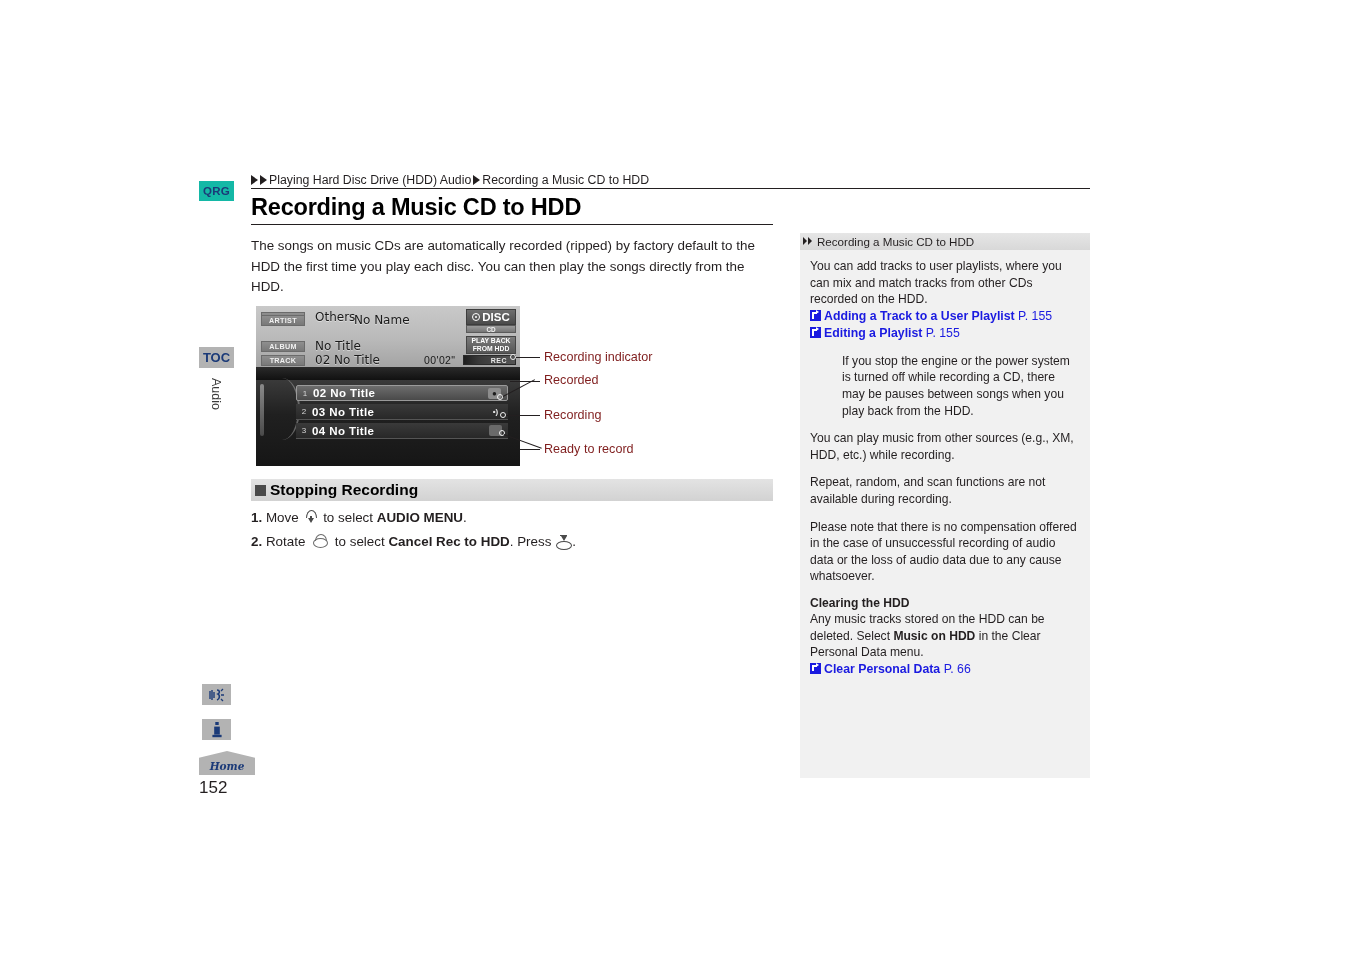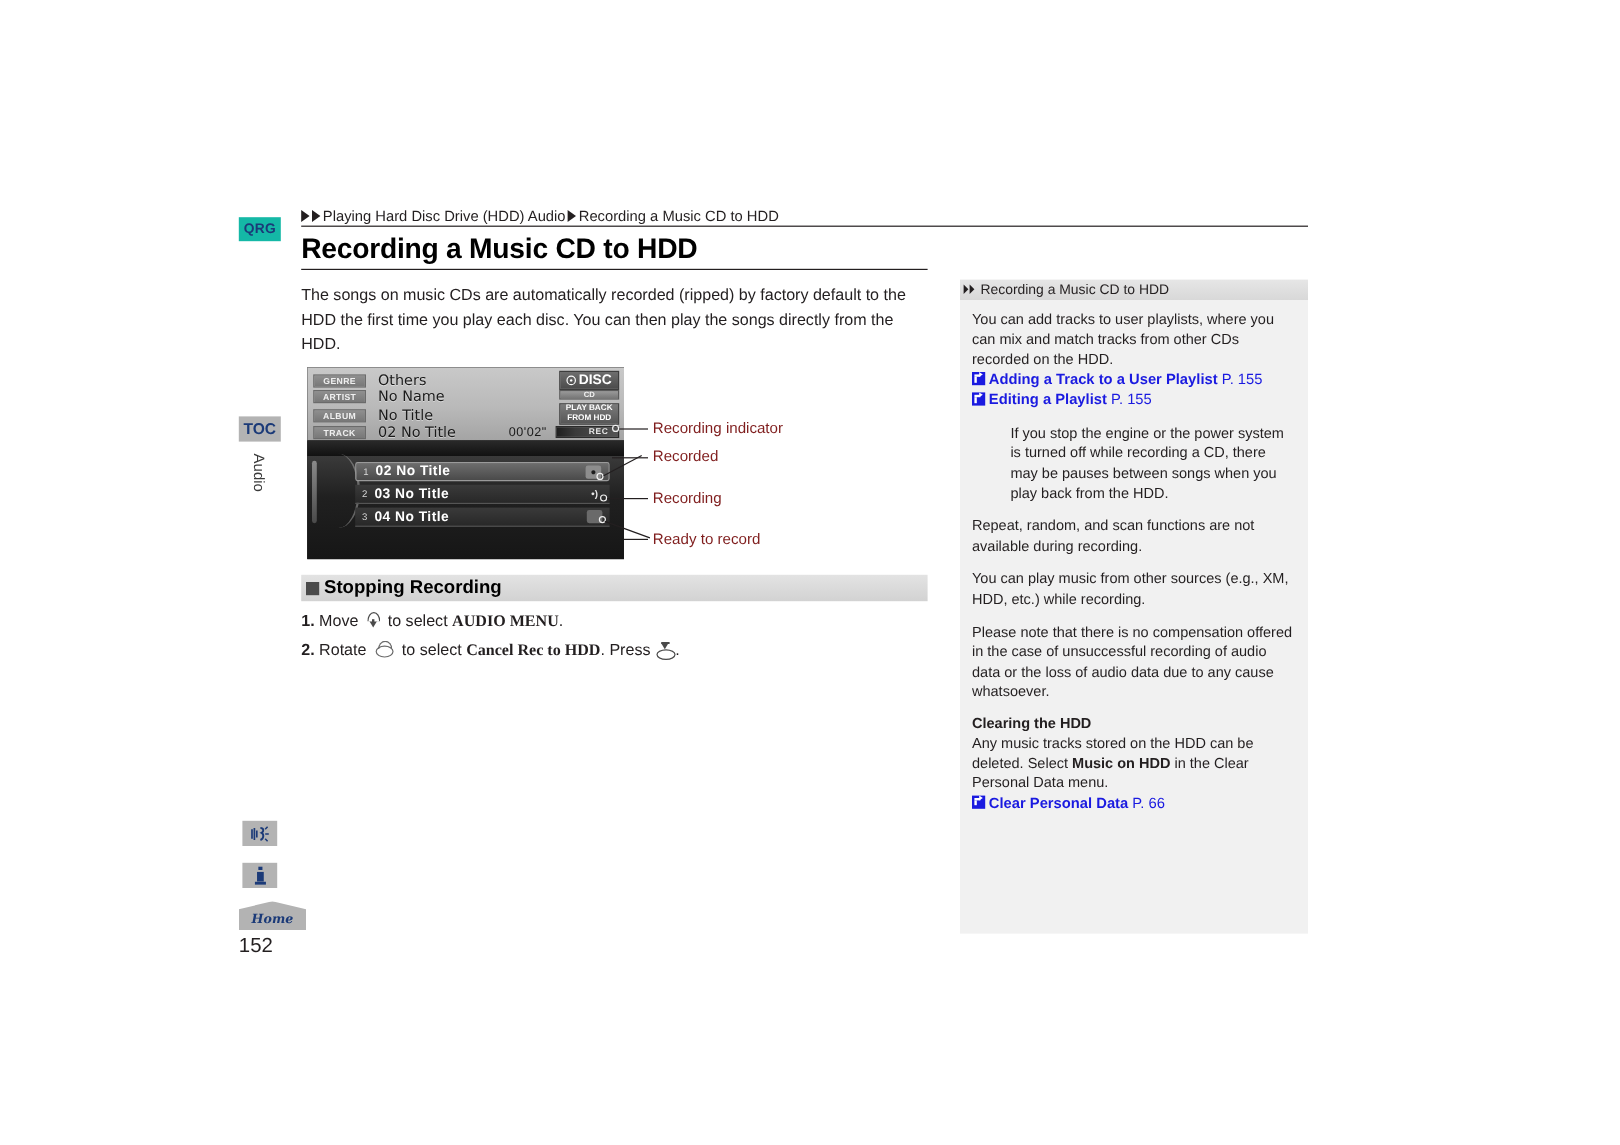--- a/index.html
+++ b/index.html
@@ -122,21 +122,21 @@
     color: #f0f0f0; font-size: 7.2px; font-weight: bold;
     display: flex; align-items: center; justify-content: center;
     letter-spacing: .3px;
   }
   .scr-row .val {
     margin-left: 10px; font-size: 12px; color: #1a1a1a;
     font-family: "DejaVu Sans", sans-serif;
     text-shadow: 0 1px 0 rgba(255,255,255,.45);
   }
   .scr-row.r1 { top: 4px; }
-  .scr-row.r2 { top: 17px; }
+  .scr-row.r2 { top: 7px; gap: 39px; }
   .scr-row.r3 { top: 33px; }
   .scr-row.r4 { top: 47px; }
 
   .scr-time {
     position: absolute; left: 168px; top: 48px;
     font-size: 10.5px; color: #1a1a1a; letter-spacing: .4px;
   }
   .badge-disc {
     position: absolute; left: 210px; top: 3px;
     width: 50px; height: 16px;
@@ -245,21 +245,21 @@
   }
   .sub-head .sq {
     width: 11px; height: 11px; background: #4a4a4a; margin-right: 4px;
   }
   .sub-head .txt { font-size: 15.5px; font-weight: bold; color: #000; }
 
   
   .step { position: absolute; left: 251px; font-size: 13.4px; color: #231f20; }
   .step.s1 { top: 510px; }
   .step.s2 { top: 534px; }
-  .step b { font-weight: bold; font-family: Liberation Serif, serif; }
+  .step b { font-weight: bold; }
   .step .n { font-weight: bold; }
 
   .ic-joy {
     display: inline-block; position: relative;
     width: 13px; height: 15px; vertical-align: -3px; margin: 0 2px;
   }
   .ic-joy::before {
     content:""; position:absolute; left:2px; top:0;
     width:9px; height:7px; border:1.4px solid #4a4a4a;
     border-radius: 50% 50% 0 0 / 100% 100% 0 0; border-bottom:none;
@@ -531,22 +531,22 @@
     <a class="xlink">
       <span class="lnk-ico"><i></i></span><span>Adding a Track to a User Playlist</span>
       <span class="pg">P. 155</span>
     </a>
     <a class="xlink" style="margin-bottom:11px;">
       <span class="lnk-ico"><i></i></span><span>Editing a Playlist</span>
       <span class="pg">P. 155</span>
     </a>
 
     <p class="side-p" style="margin-top:11px;margin-left:32px;">If you stop the engine or the power system is turned off while recording a CD, there may be pauses between songs when you play back from the HDD.</p>
+    <p class="side-p">You can play music from other sources (e.g., XM, HDD, etc.) while recording.</p>
     <p class="side-p">Repeat, random, and scan functions are not available during recording.</p>
-    <p class="side-p">You can play music from other sources (e.g., XM, HDD, etc.) while recording.</p>
     <p class="side-p">Please note that there is no compensation offered in the case of unsuccessful recording of audio data or the loss of audio data due to any cause whatsoever.</p>
 
     <p class="side-h">Clearing the HDD</p>
     <p class="side-p tight"><span>Any music tracks stored on the HDD can be deleted. Select </span><b class="inline">Music on HDD</b><span> in the Clear Personal Data menu.</span></p>
 
     <a class="xlink">
       <span class="lnk-ico"><i></i></span><span>Clear Personal Data</span>
       <span class="pg">P. 66</span>
     </a>
   </div>

